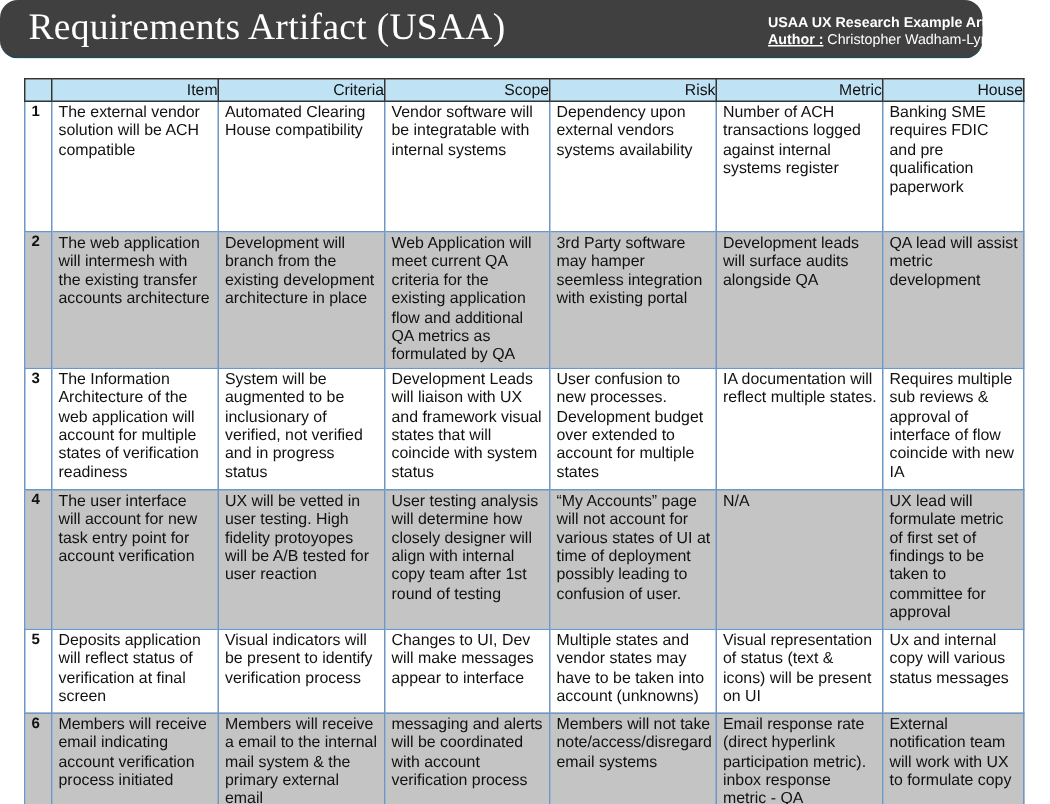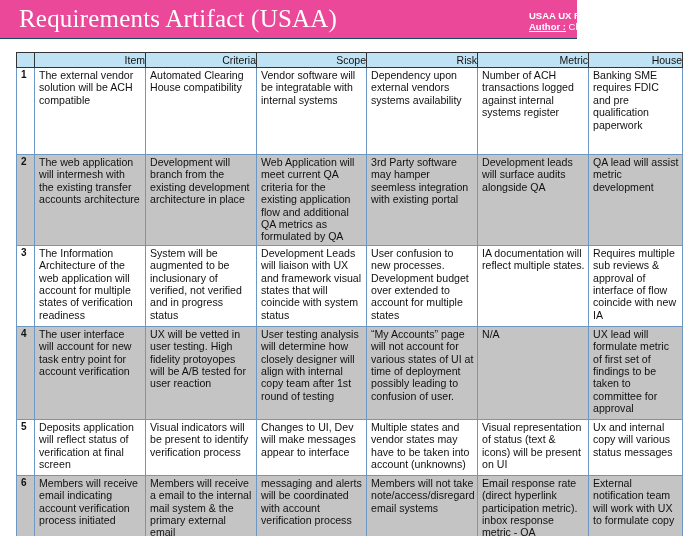--- a/index.html
+++ b/index.html
@@ -1,19 +1,19 @@
 <!DOCTYPE html>
 <html><head>
   <meta charset="utf-8">
   <style>
     html, body { margin: 0; padding: 0; background: #ffffff; }
     body { width: 700px; height: 536px; overflow: hidden; position: relative; font-family: "Liberation Sans", sans-serif; }
-    .banner { position: absolute; left: 0; top: 0; width: 577px; height: 38px; background: #ec4899; border-bottom: 1px solid #16485f; }
+    .banner { position: absolute; left: 0; top: 0; width: 655px; height: 38px; background: #404040; border-bottom: 1px solid #16485f; border-radius: 12px; }
     .banner-title { position: absolute; left: 19px; top: 5px; font-family: "Liberation Serif", serif; font-size: 25px; color: #ffffff; letter-spacing: 0.2px; white-space: nowrap; }
-    .banner-meta { position: absolute; left: 529px; top: 10px; color: #ffffff; font-size: 9.5px; line-height: 11px; white-space: nowrap; }
+    .banner-meta { position: absolute; left: 512px; top: 10px; color: #ffffff; font-size: 9.5px; line-height: 11px; white-space: nowrap; }
     .banner-meta .sub { font-weight: bold; }
     .banner-meta .author-label { font-weight: bold; text-decoration: underline; }
     .banner-meta .author-name { font-weight: normal; margin-top: 38px; }
     table.req { position: absolute; left: 16px; top: 52px; border-collapse: collapse; table-layout: fixed; width: 666px; border: 1.5px solid #5a7fa4; font-size: 10.6px; line-height: 12.4px; color: #111; }
     table.req th { background: #bfe3f5; font-weight: normal; height: 14px; padding: 0; text-align: right; border: 1px solid #333; font-size: 10.5px; color: #111; }
     table.req td { vertical-align: top; padding: 1px 3px 2px 4px; border-left: 1px solid #6f97c6; border-right: 1px solid #6f97c6; border-top: 1px solid #6f97c6; border-bottom: 1px solid #6f97c6; }
     table.req td.num { padding: 1px 1px 0 4px; font-weight: bold; font-size: 10px; }
     tr.odd td { background: #ffffff; }
     tr.even td { background: #c4c4c4; }
   </style>

